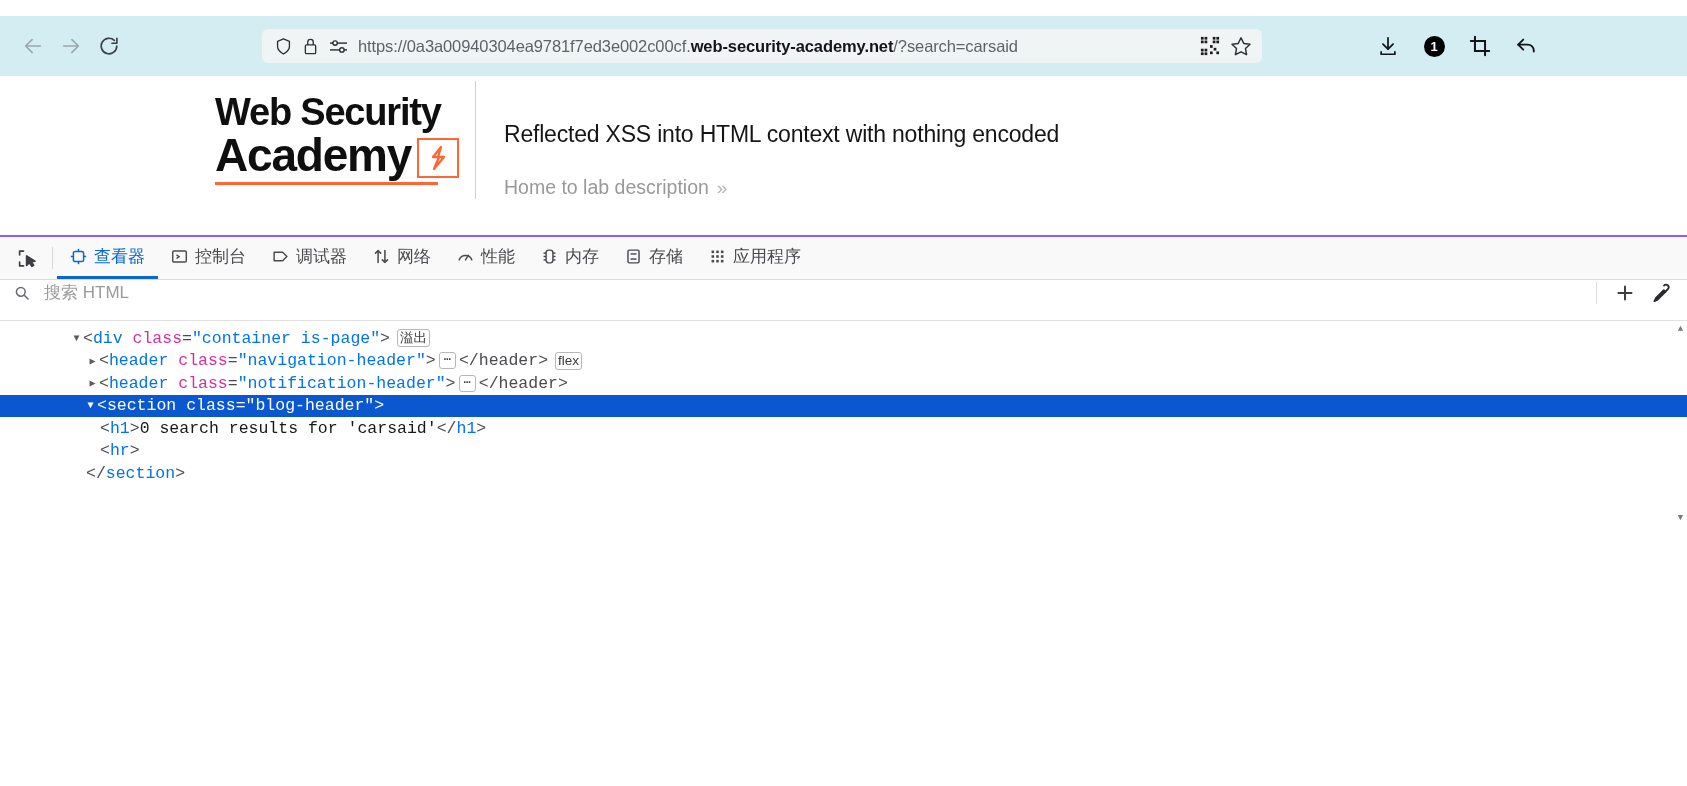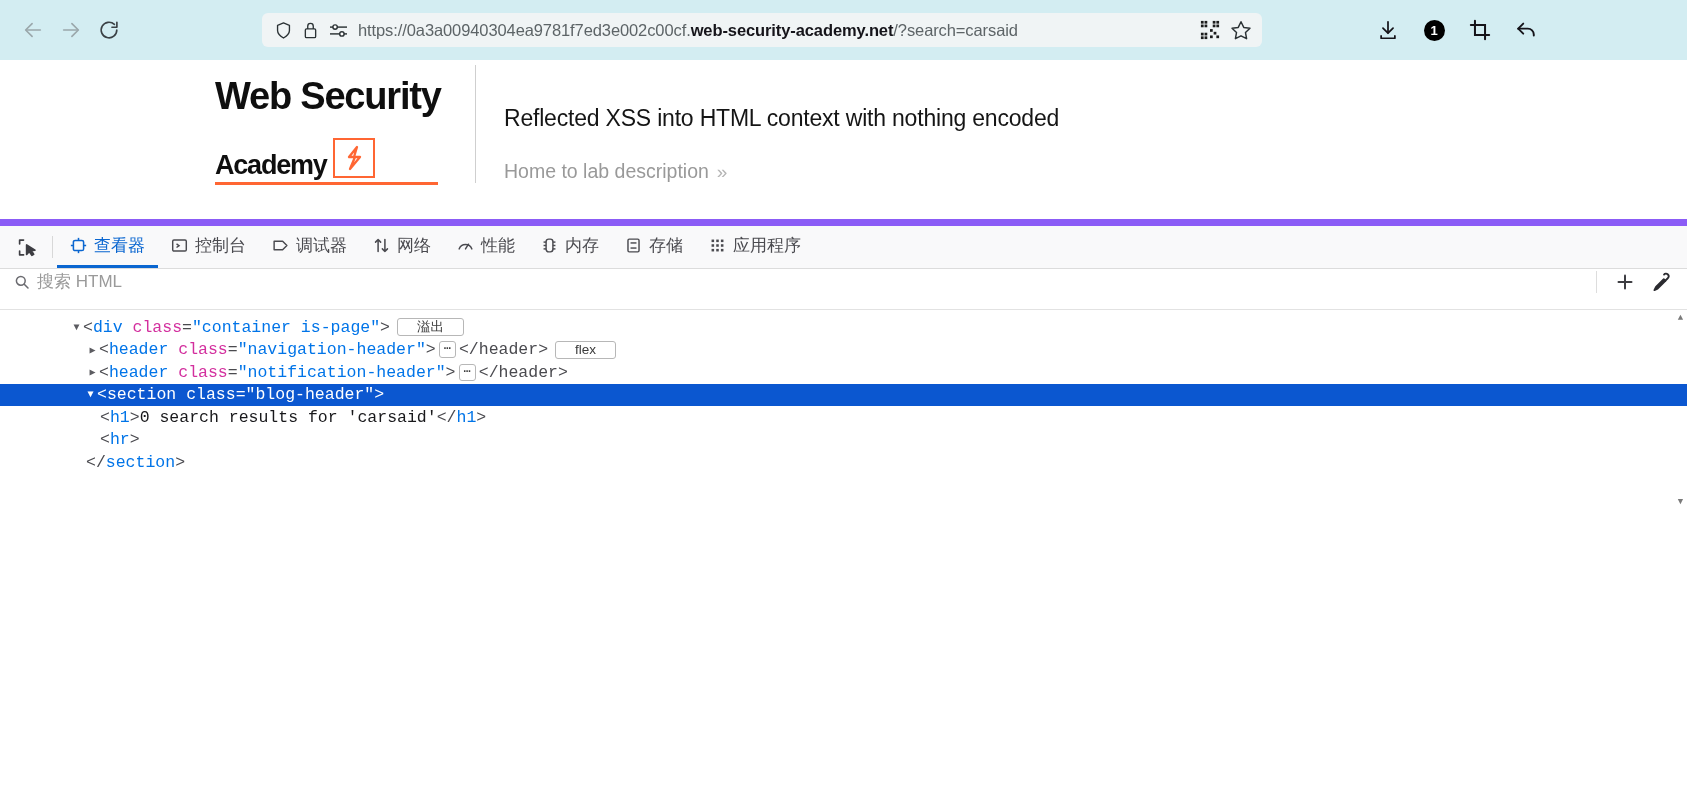--- a/index.html
+++ b/index.html
@@ -11,20 +11,21 @@
   }
 
   
   .browser-chrome {
     height: 60px;
     background: #d3edf2;
     display: flex;
     align-items: center;
     padding: 12px 14px;
     gap: 0;
+    margin-top: 16px;
   }
   .nav-btn {
     width: 38px; height: 34px;
     display: flex; align-items: center; justify-content: center;
     border-radius: 5px;
     cursor: pointer;
     flex-shrink: 0;
   }
   .nav-btn svg { display: block; }
   .nav-btn.disabled svg { stroke: #9aa7ab; }
@@ -78,21 +79,21 @@
     position: relative;
   }
   .logo-wrap {
     width: 250px;
     margin-left: 215px;
     padding-top: 12px;
     flex-shrink: 0;
   }
   .logo-line1 { font-size: 38px; font-weight: bold; letter-spacing: -1.2px; color: #0f0f0f; line-height: 1.03; font-family: "Liberation Sans", sans-serif; }
   .logo-line2row { display: flex; align-items: flex-end; gap: 6px; }
-  .logo-line2 { font-size: 27px; font-weight: bold; letter-spacing: -1.2px; color: #0f0f0f; line-height: 1.03; font-family: "Liberation Sans", sans-serif; margin-top: 36px; }
+  .logo-line2 { font-size: 46px; font-weight: bold; letter-spacing: -1.2px; color: #0f0f0f; line-height: 1.03; font-family: "Liberation Sans", sans-serif; }
   .logo-mark {
     width: 42px; height: 40px;
     border: 2.5px solid #ff6633;
     display: flex; align-items: center; justify-content: center;
     margin-bottom: 2px;
   }
   .logo-underline { height: 3px; background: #ff6633; width: 223px; margin-top: 2px; }
 
   .title-block {
     border-left: 1px solid #cfcfcf;
@@ -219,21 +220,21 @@
     cursor: pointer;
     font-family: "Liberation Sans", sans-serif;
   }
 
   
   .devtools {
     position: absolute;
     left: 0; right: 0; bottom: 0;
     height: 291px;
     background: #fff;
-    border-top: 7px solid #8b5cf6;
+    border-top: 2px solid #8b5cf6;
     display: flex;
     flex-direction: column;
   }
   .dt-tabbar {
     height: 43px;
     background: #f9f9fa;
     display: flex;
     align-items: stretch;
     border-bottom: 1px solid #dcdcdc;
     padding-left: 6px;
@@ -257,21 +258,21 @@
   .dt-tab.active { color: #0a66d0; border-bottom-color: #0a66d0; }
   .dt-tab.active svg { stroke: #0a66d0; }
 
   .dt-searchbar {
     height: 41px;
     display: flex;
     align-items: center;
     border-bottom: 1px solid #e2e2e2;
     padding: 0 10px 15px 14px;
     background: #fff;
-    gap: 7px;
+    gap: 14px;
   }
   .dt-search-text { color: #9a9a9a; font-size: 17px; flex: 1; }
   .dt-search-actions { display: flex; align-items: center; gap: 4px; }
   .dt-vsep { width: 1px; height: 22px; background: #ddd; margin: 0 8px; }
   .dt-act { width: 32px; height: 30px; display: flex; align-items: center; justify-content: center; cursor: pointer; }
 
   .dt-markup {
     flex: 1;
     overflow: hidden;
     position: relative;
@@ -296,21 +297,21 @@
   .tok-bracket { color: #4a4a4f; }
   .tok-tag { color: #0074e8; }
   .tok-attr { color: #d32f9e; }
   .tok-val { color: #0074e8; }
   .tok-text { color: #18181b; }
   .badge-pill {
     display: inline-block;
     border: 1px solid #b7b7b7;
     border-radius: 3px;
     font-size: 13.5px;
-    padding: 0px 19px;
+    padding: 0px 2px;
     margin-left: 7px;
     color: #3b3b3b;
     background: #fff;
     font-family: "Liberation Sans", sans-serif;
     line-height: 16px;
   }
   .ellipsis-pill {
     display: inline-block;
     border: 1px solid #b7b7b7;
     border-radius: 3px;

